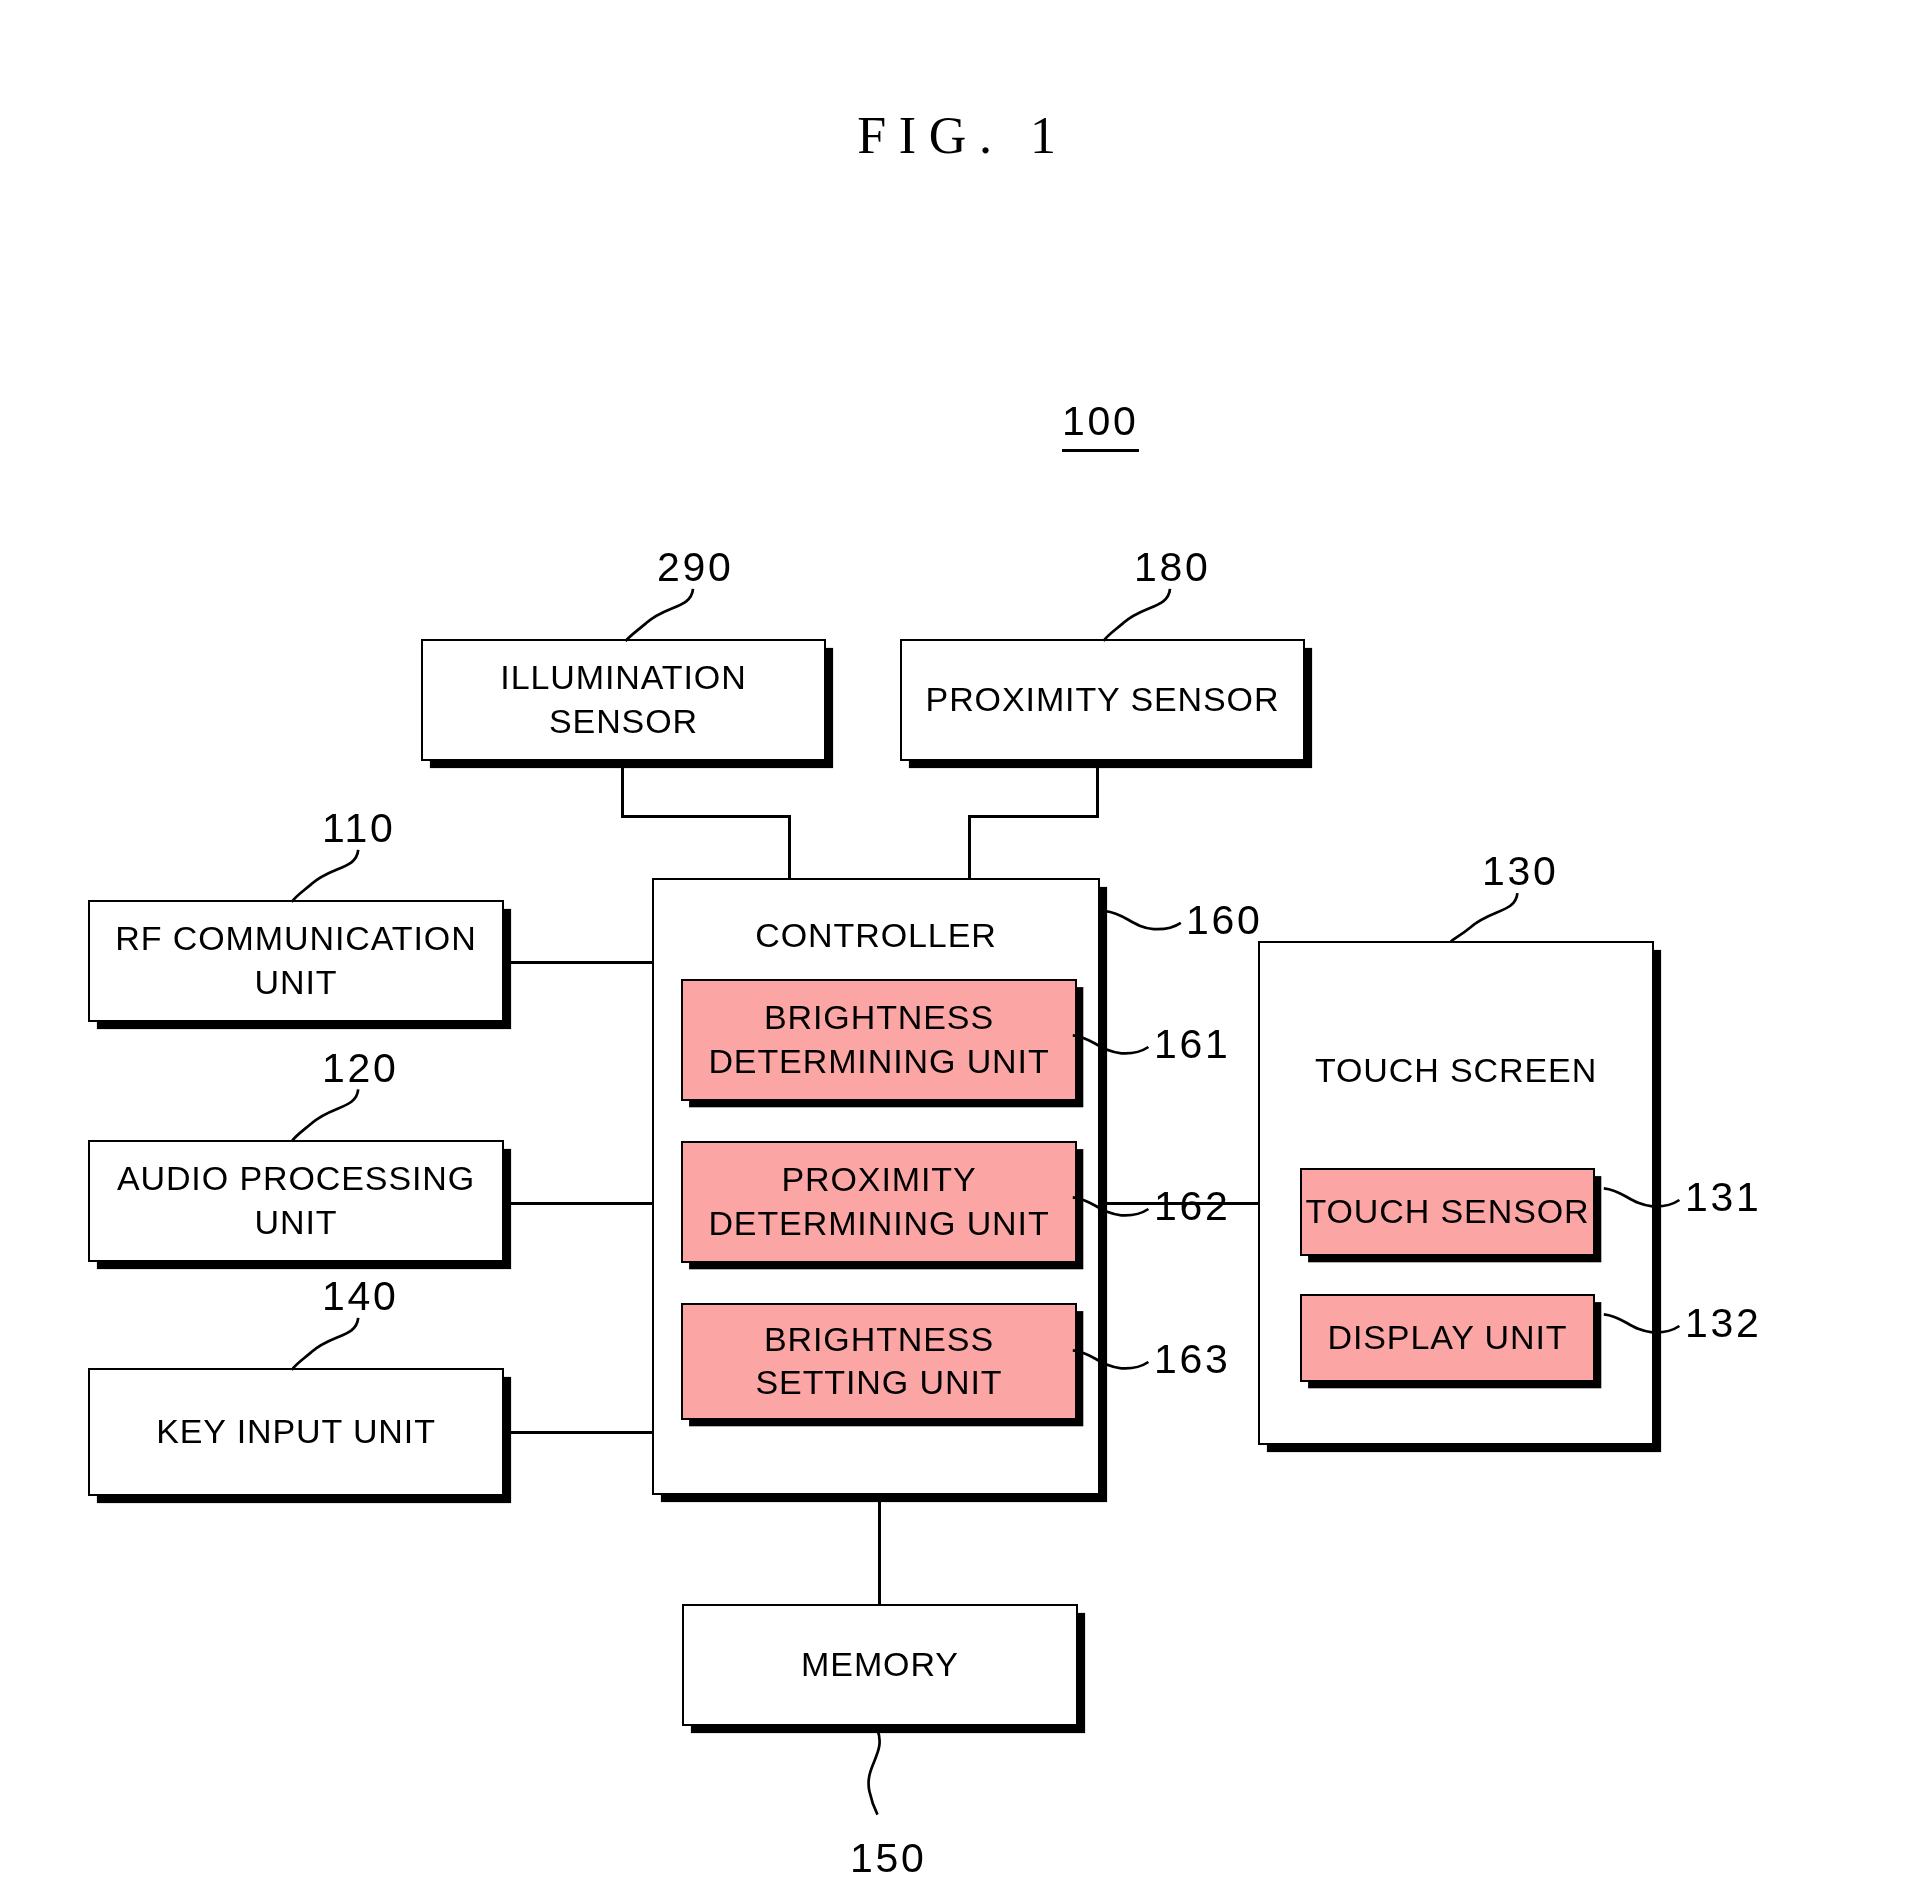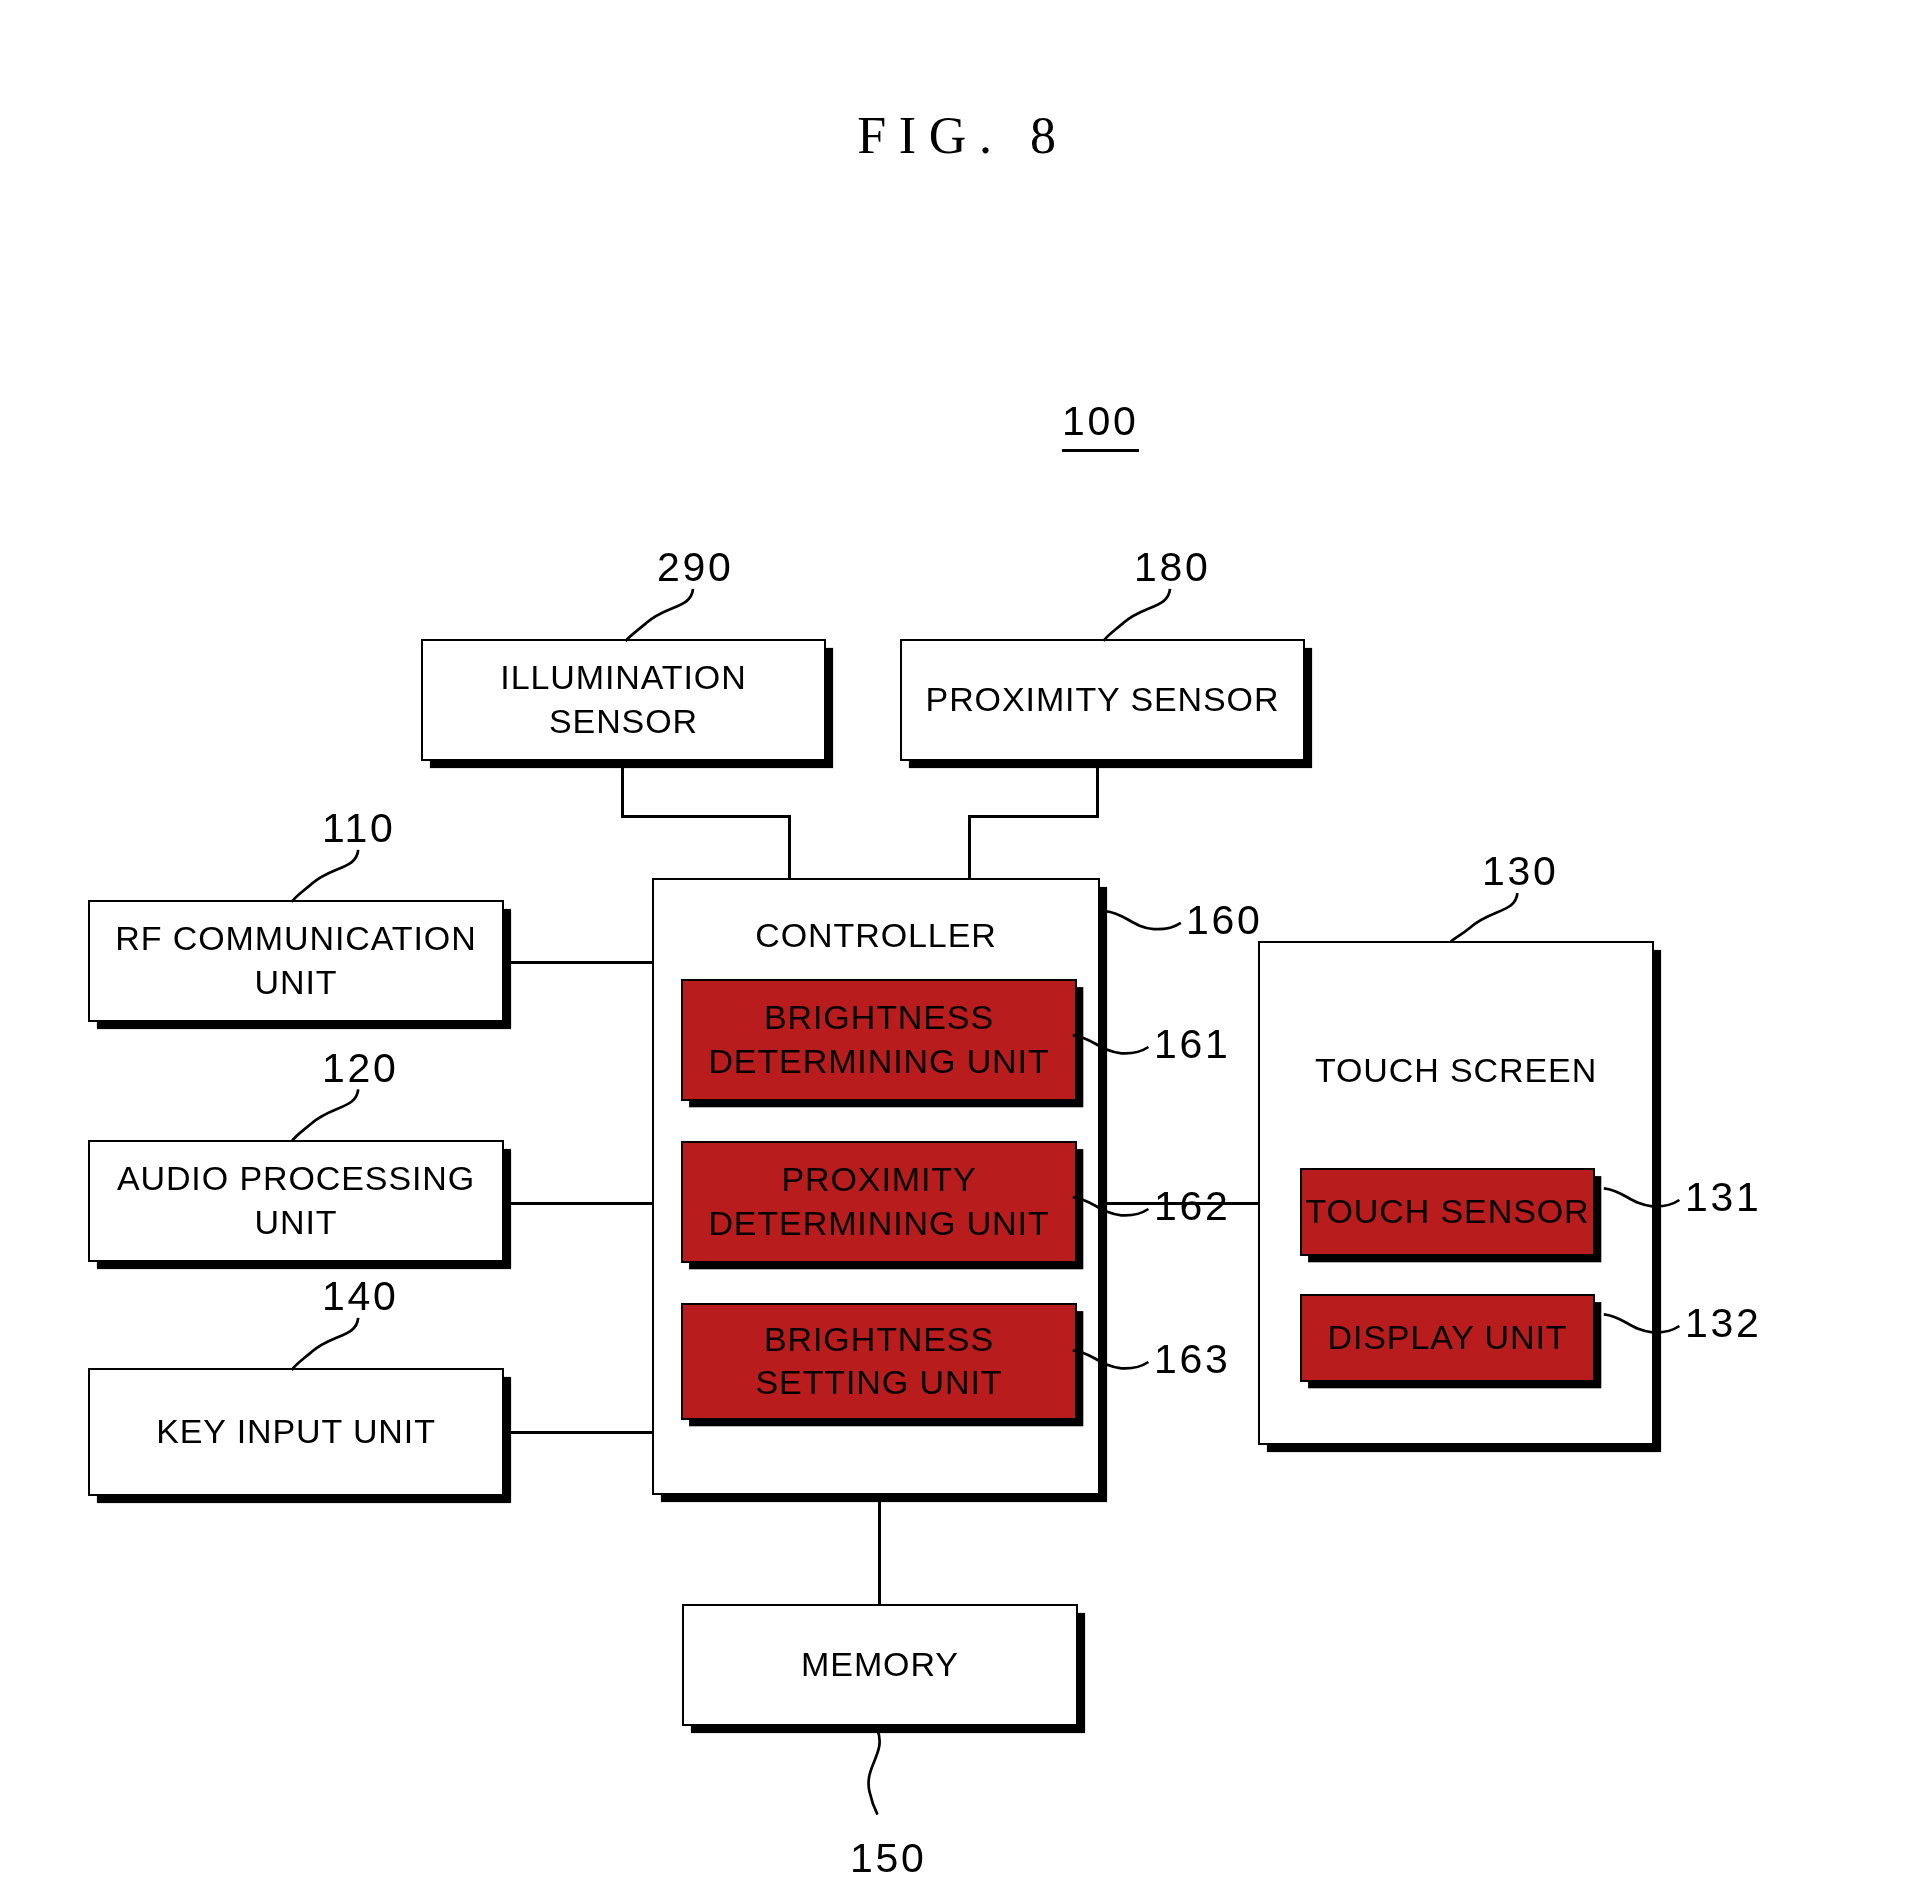--- a/index.html
+++ b/index.html
@@ -67,21 +67,21 @@
     top: 50%;
     transform: translateY(-50%);
   }
   .lbl-38 { font-size: 34px; }
 
   
   .subbox {
     position: absolute;
     box-sizing: border-box;
     border: 2.7px solid #000;
-    background: #b91c1c;
+    background: #fca5a5;
     box-shadow: 7.2px 7.2px 0 -0.9px #000;
     z-index: 6;
   }
 
   
   .ref {
     position: absolute;
     font-family: "Liberation Sans", sans-serif;
     font-size: 41px;
     letter-spacing: 2.7px;
@@ -109,21 +109,21 @@
   }
   .leaders path {
     fill: none;
     stroke: #000;
     stroke-width: 3;
   }
 </style>
 </head>
 <body>
 
-<div class="fig-title">FIG. 8</div>
+<div class="fig-title">FIG. 1</div>
 
 <div class="sys-ref">100</div>
 
 <div class="wire v" style="left:621px; top:761px; height:54px;"></div>
 <div class="wire h" style="left:621px; top:815px; width:169px;"></div>
 <div class="wire v" style="left:788px; top:815px; height:65px;"></div>
 
 <div class="wire v" style="left:1096px; top:761px; height:54px;"></div>
 <div class="wire h" style="left:968px; top:815px; width:131px;"></div>
 <div class="wire v" style="left:968px; top:815px; height:65px;"></div>

